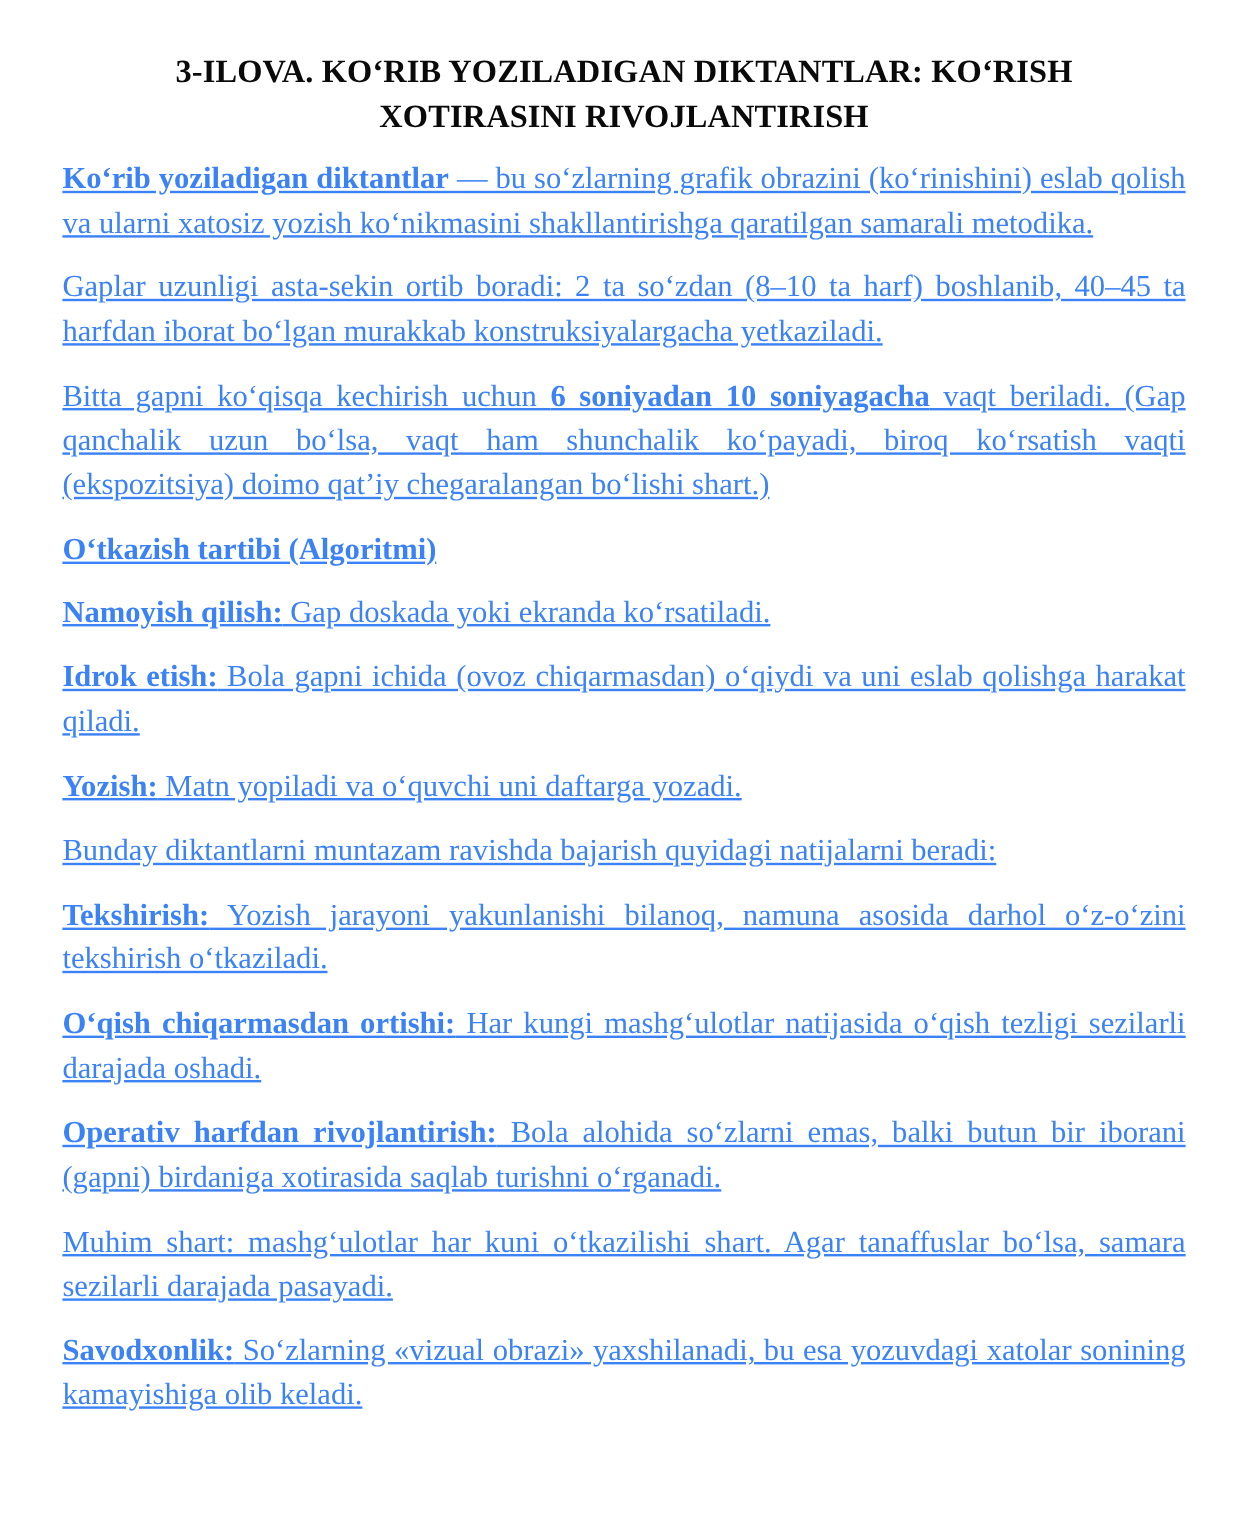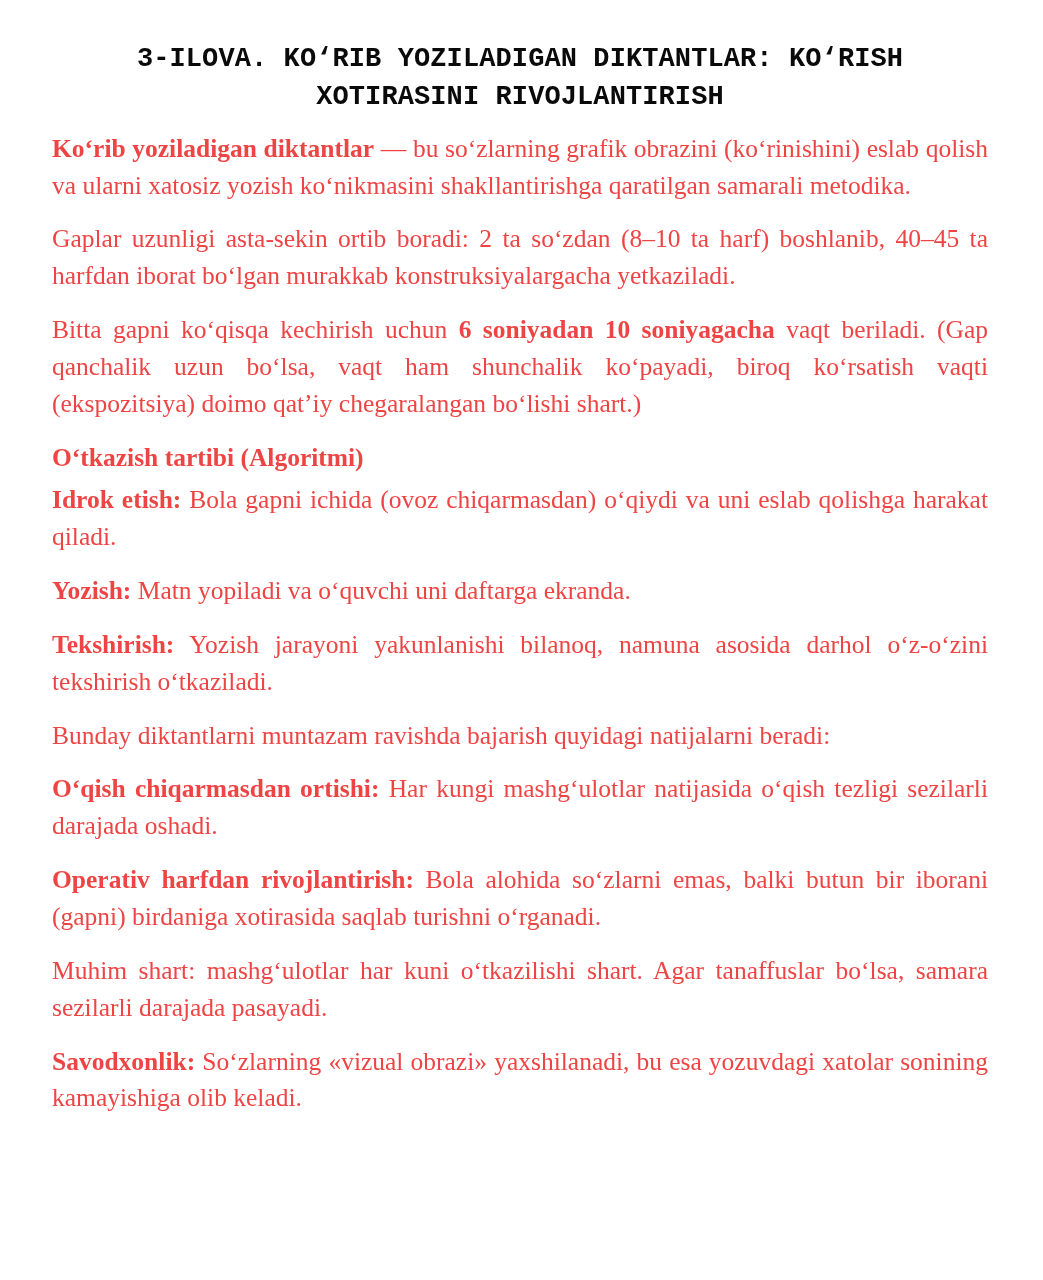--- a/index.html
+++ b/index.html
@@ -23,35 +23,35 @@
   }
   .doc-title {
     text-align: center;
     font-weight: bold;
     font-size: 27px;
     line-height: 1.42;
     letter-spacing: 0.1px;
     margin: 6px auto 14px auto;
     width: 800px;
     color: #0a0a0a;
-    font-family: Liberation Mono, monospace;
   }
   .para {
     font-size: 25.5px;
     line-height: 1.445;
     text-align: justify;
     text-justify: inter-word;
     margin: 0 0 17px 0;
-    color: #ef4444;
+    color: #3b82f6;
     hyphens: manual;
+    text-decoration: underline;
   }
   .para.heading {
     font-weight: bold;
     text-align: left;
-    margin-bottom: 6px;
+    margin-bottom: 16px;
   }
   .lead {
     font-weight: bold;
   }
   .para:last-child {
     margin-bottom: 0;
   }
 </style>
 </head>
 <body>
@@ -68,35 +68,38 @@
   <p class="para">
     <span>Gaplar uzunligi asta-sekin ortib boradi: 2 ta so‘zdan (8–10 ta harf) boshlanib, 40–45 ta harfdan iborat bo‘lgan murakkab konstruksiyalargacha yetkaziladi.</span>
   </p>
 
   <p class="para">
     <span>Bitta gapni ko‘qisqa kechirish uchun </span><span class="lead">6 soniyadan 10 soniyagacha</span><span> vaqt beriladi. (Gap qanchalik uzun bo‘lsa, vaqt ham shunchalik ko‘payadi, biroq ko‘rsatish vaqti (ekspozitsiya) doimo qat’iy chegaralangan bo‘lishi shart.)</span>
   </p>
 
   <p class="para heading">O‘tkazish tartibi (Algoritmi)</p>
 
+  <p class="para">
+    <span class="lead">Namoyish qilish:</span><span> Gap doskada yoki ekranda ko‘rsatiladi.</span>
+  </p>
 
   <p class="para">
     <span class="lead">Idrok etish:</span><span> Bola gapni ichida (ovoz chiqarmasdan) o‘qiydi va uni eslab qolishga harakat qiladi.</span>
   </p>
 
   <p class="para">
-    <span class="lead">Yozish:</span><span> Matn yopiladi va o‘quvchi uni daftarga ekranda.</span>
+    <span class="lead">Yozish:</span><span> Matn yopiladi va o‘quvchi uni daftarga yozadi.</span>
+  </p>
+
+  <p class="para">
+    <span>Bunday diktantlarni muntazam ravishda bajarish quyidagi natijalarni beradi:</span>
   </p>
 
   <p class="para">
     <span class="lead">Tekshirish:</span><span> Yozish jarayoni yakunlanishi bilanoq, namuna asosida darhol o‘z-o‘zini tekshirish o‘tkaziladi.</span>
-  </p>
-
-  <p class="para">
-    <span>Bunday diktantlarni muntazam ravishda bajarish quyidagi natijalarni beradi:</span>
   </p>
 
   <p class="para">
     <span class="lead">O‘qish chiqarmasdan ortishi:</span><span> Har kungi mashg‘ulotlar natijasida o‘qish tezligi sezilarli darajada oshadi.</span>
   </p>
 
   <p class="para">
     <span class="lead">Operativ harfdan rivojlantirish:</span><span> Bola alohida so‘zlarni emas, balki butun bir iborani (gapni) birdaniga xotirasida saqlab turishni o‘rganadi.</span>
   </p>
 

